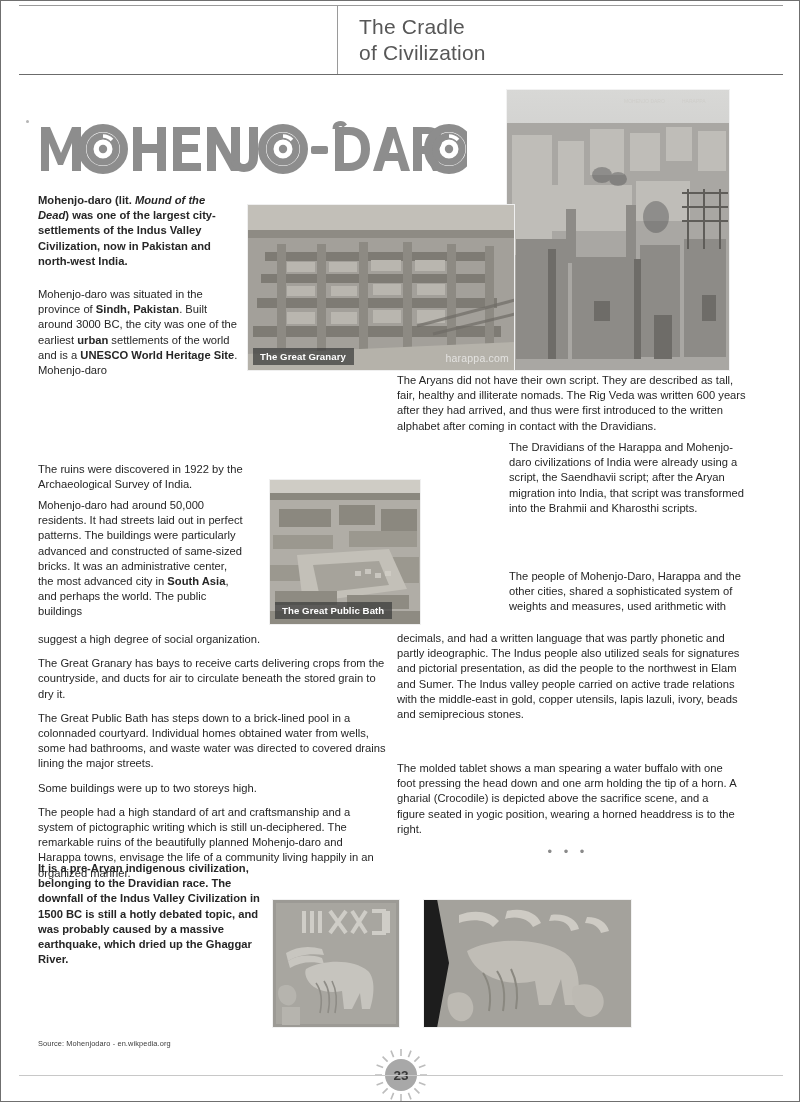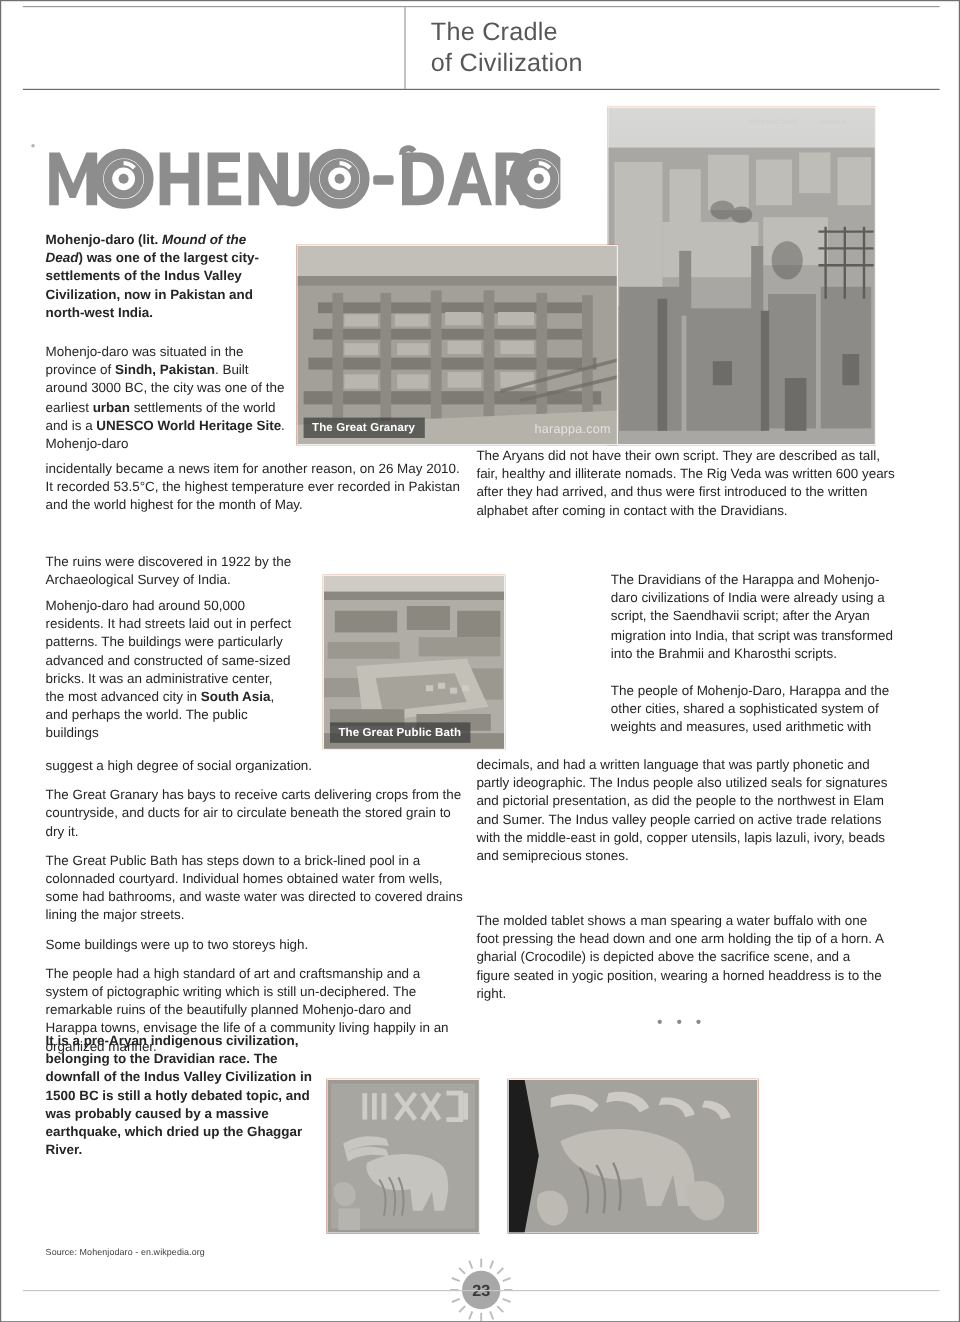--- a/index.html
+++ b/index.html
@@ -39,21 +39,21 @@
   #L1{left:37px;top:192px;width:200px;font-weight:bold;}
   #L2{left:37px;top:286px;width:200px;}
   #L3{left:37px;top:383px;width:348px;}
   #L4{left:37px;top:461px;width:205px;}
   #L5{left:37px;top:497px;width:205px;}
   #L6{left:37px;top:631px;width:350px;}
   #L7{left:37px;top:860px;width:222px;font-weight:bold;}
 
   
   #R1{left:396px;top:372px;width:350px;}
-  #R2{left:508px;top:476px;width:238px;}
+  #R2{left:508px;top:439px;width:238px;}
   #R3{left:508px;top:568px;width:238px;}
   #R4{left:396px;top:630px;width:352px;}
   #R5{left:396px;top:760px;width:342px;}
   #dots{
     position:absolute;left:396px;top:843px;width:342px;text-align:center;
     font-size:13px;color:#8a8a8a;letter-spacing:4px;
   }
 
   
   .ph{position:absolute;overflow:hidden;background:#c2410c;}
@@ -339,23 +339,20 @@
   </div>
 
   <div class="col tx" id="L1">
     <p><span>Mohenjo-daro (lit. </span><i>Mound of the Dead</i><span>) was one of the largest city-settlements of the Indus Valley Civilization, now in Pakistan and north-west India.</span></p>
   </div>
 
   <div class="col tx" id="L2">
     <p><span>Mohenjo-daro was situated in the province of </span><b>Sindh, Pakistan</b><span>. Built around 3000 BC, the city was one of the earliest </span><b>urban</b><span> settlements of the world and is a </span><b>UNESCO World Heritage Site</b><span>. Mohenjo-daro</span></p>
   </div>
 
-  <div class="col tx" id="L3">
-    <p>incidentally became a news item for another reason, on 26 May 2010. It recorded 53.5°C, the highest temperature ever recorded in Pakistan and the world highest for the month of May.</p>
-  </div>
 
   <div class="col tx" id="L4">
     <p>The ruins were discovered in 1922 by the Archaeological Survey of India.</p>
   </div>
 
   <div class="col tx" id="L5">
     <p><span>Mohenjo-daro had around 50,000 residents. It had streets laid out in perfect patterns. The buildings were particularly advanced and constructed of same-sized bricks. It was an administrative center, the most advanced city in </span><b>South Asia</b><span>, and perhaps the world. The public buildings</span></p>
   </div>
 
   <div class="col tx" id="L6">

